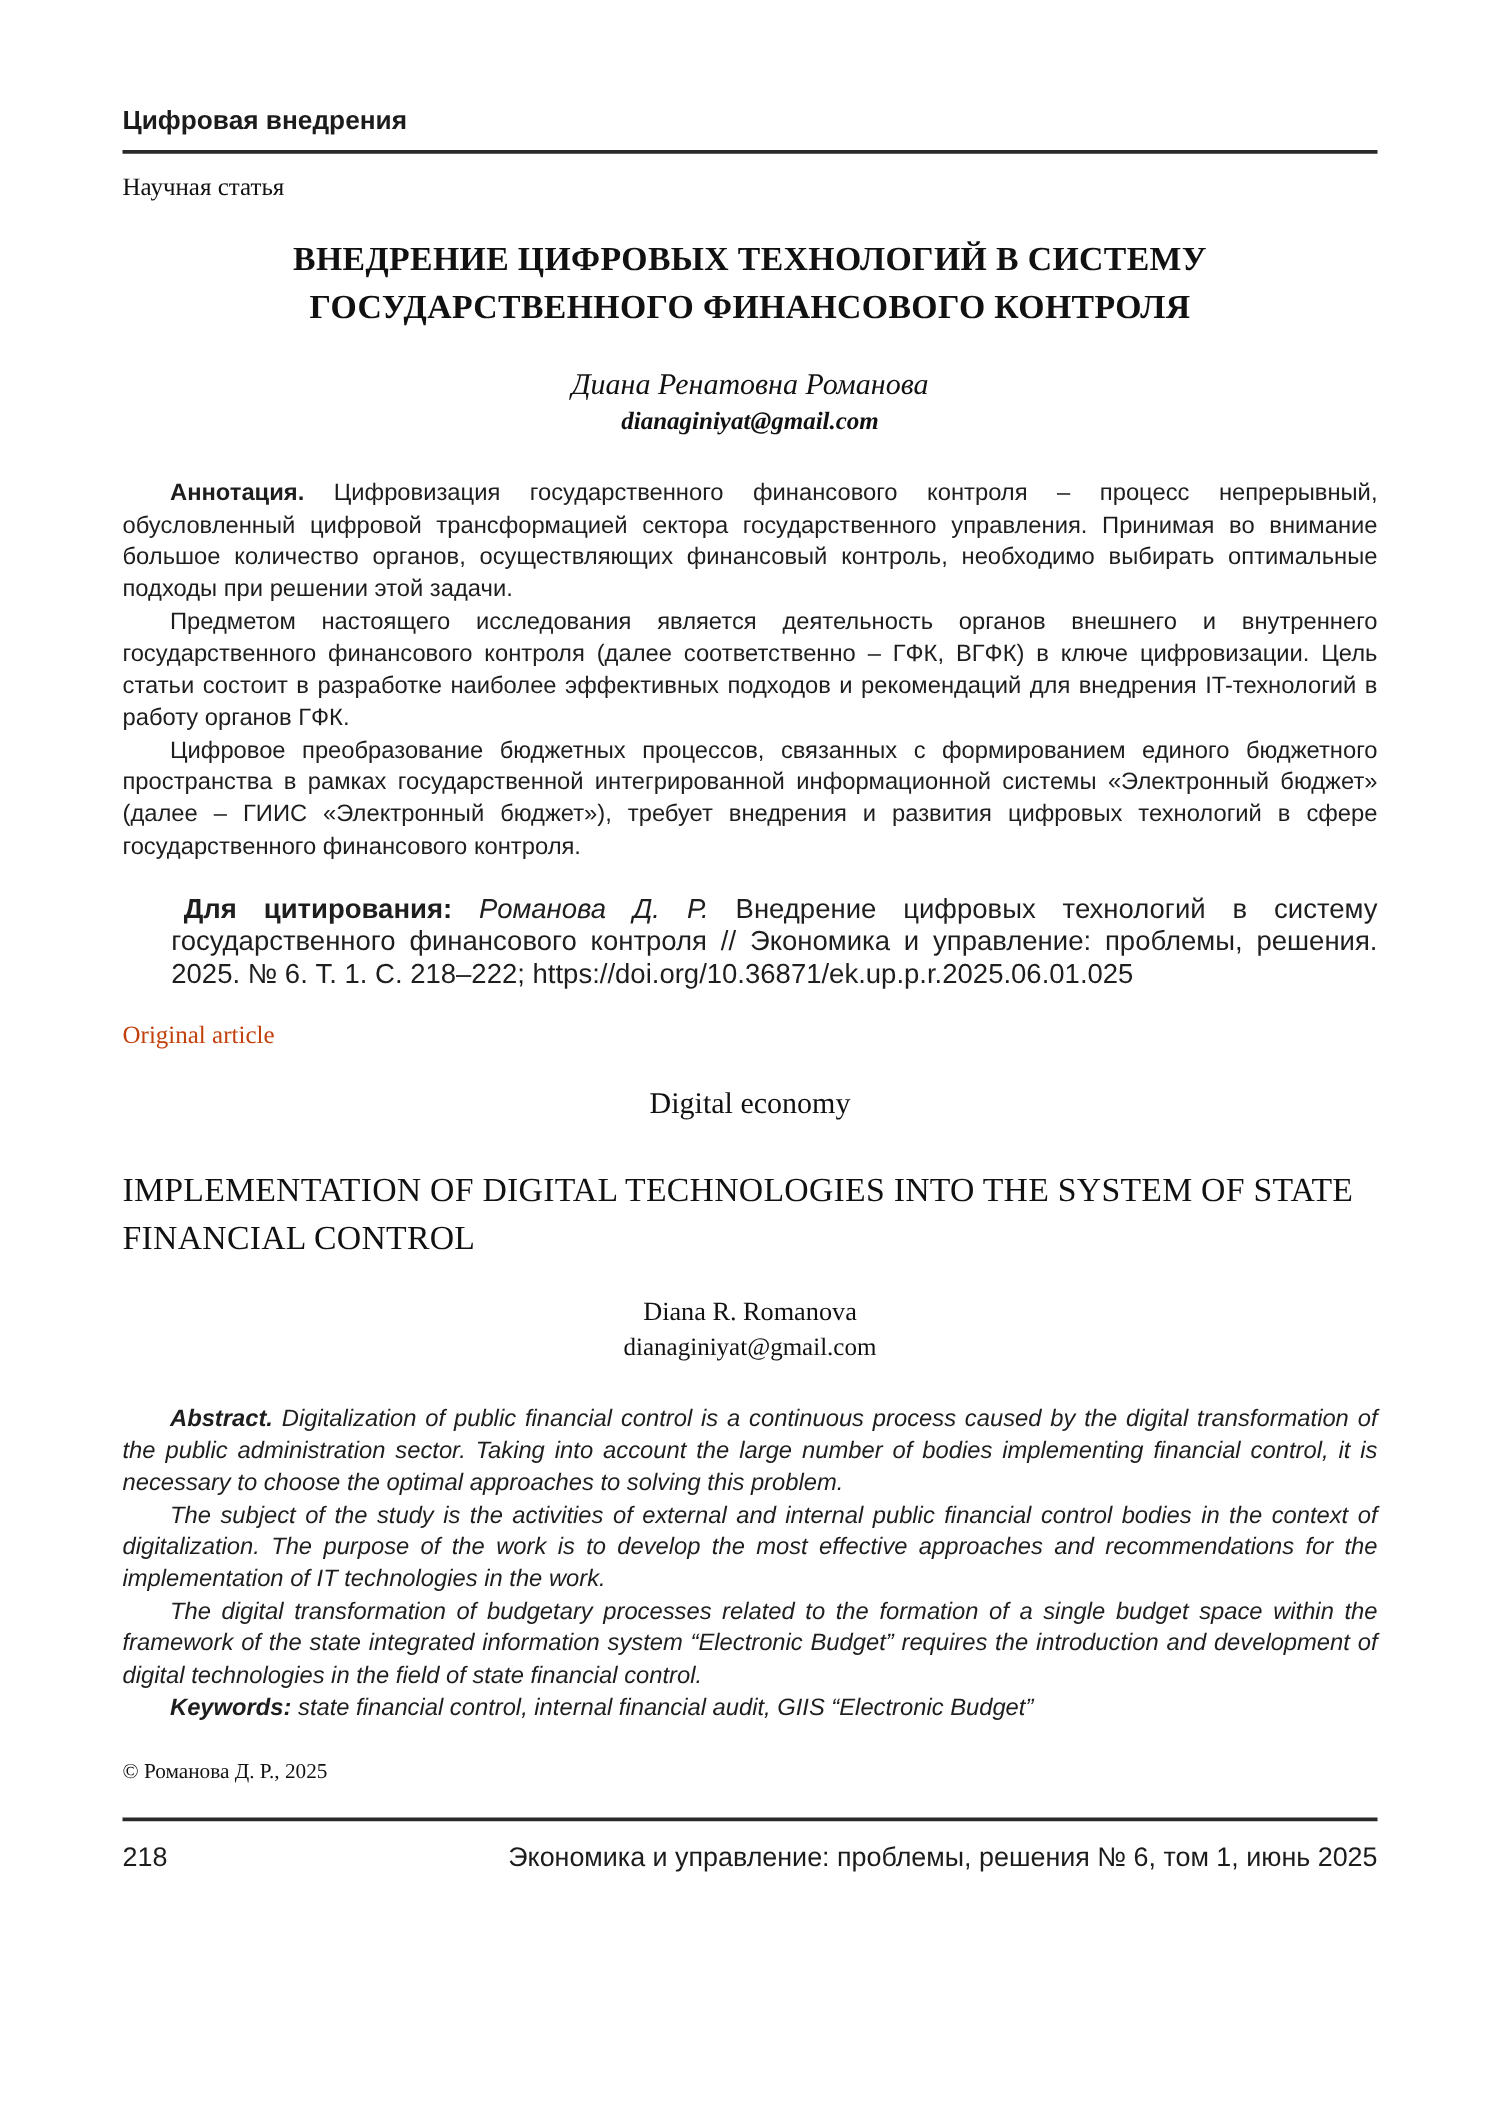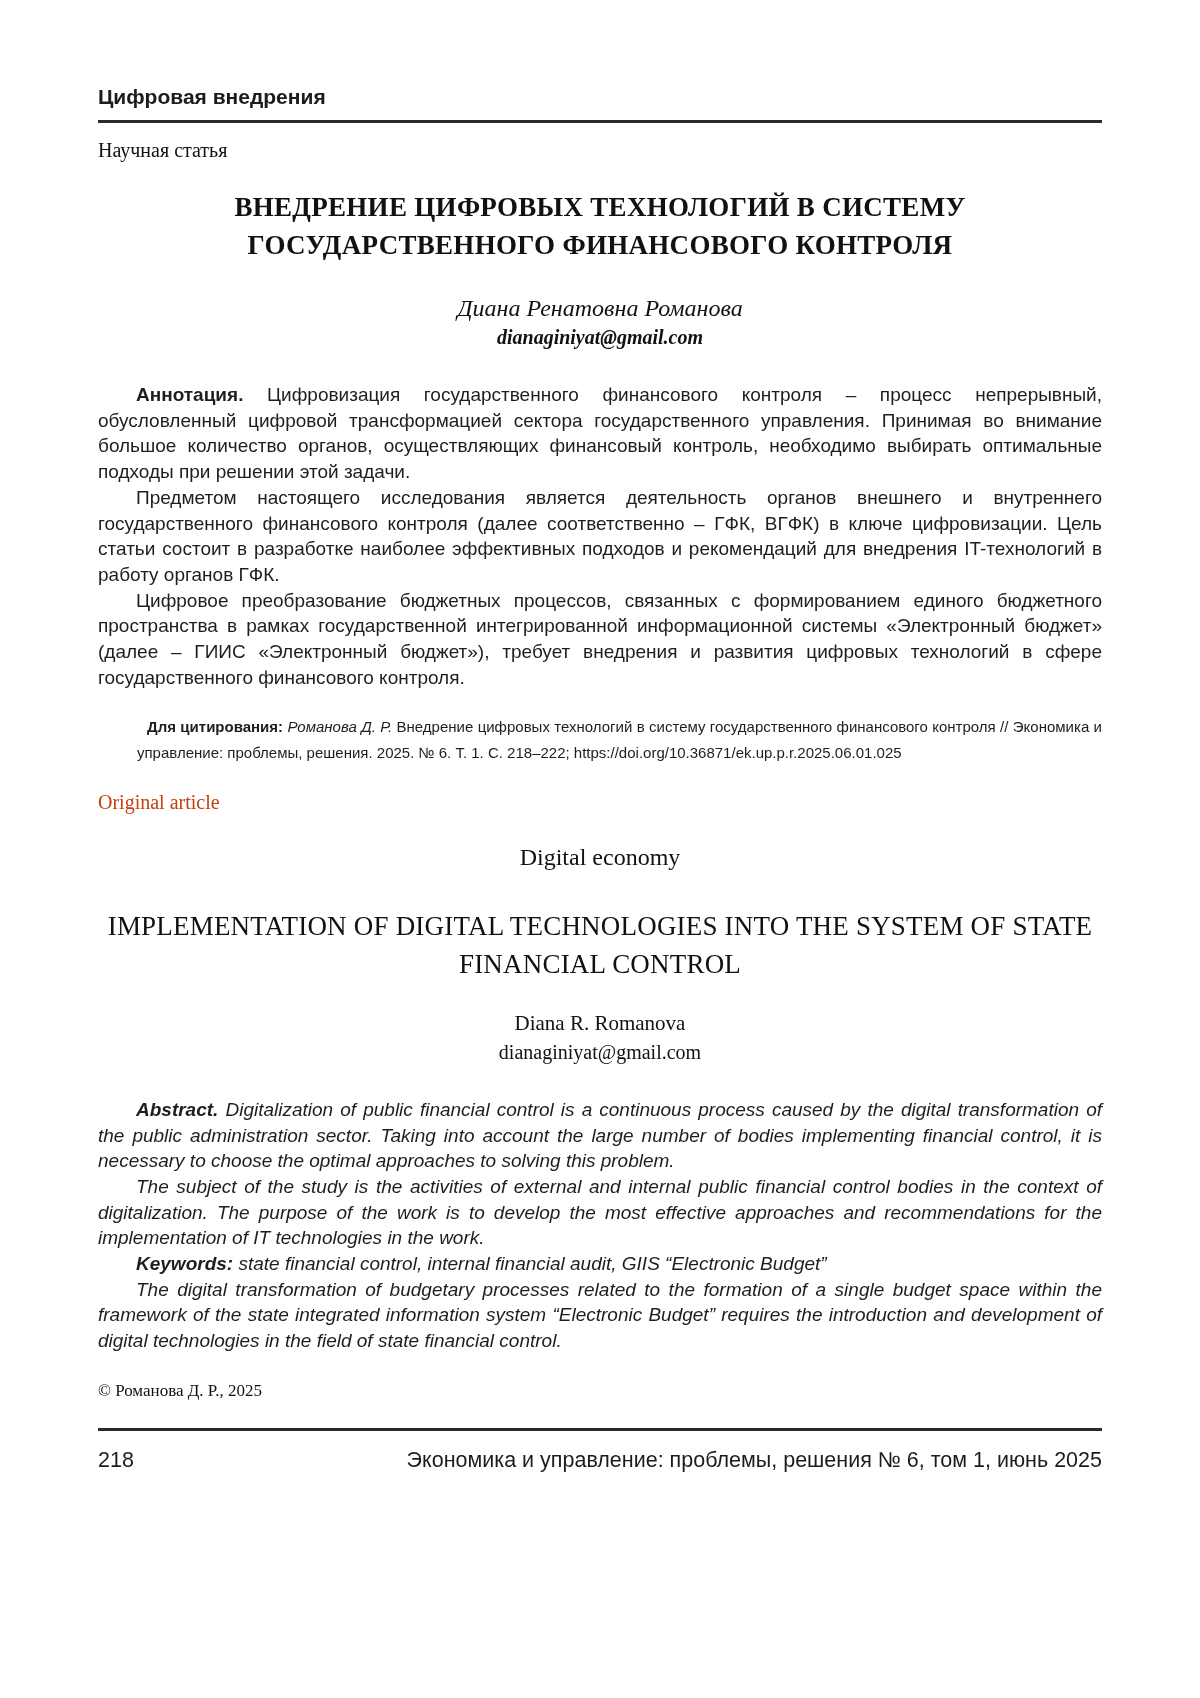--- a/index.html
+++ b/index.html
@@ -74,21 +74,21 @@
     color: #1e1e1e;
   }
   .abstract-ru p { text-indent: 38px; }
   .lbl { font-weight: bold; }
 
   
   .citation {
     margin-top: 24px;
     margin-left: 39px;
     font-family: "Liberation Sans", sans-serif;
-    font-size: 15px;
+    font-size: 22px;
     line-height: 25.7px;
     text-align: justify;
     text-indent: 10px;
     color: #1e1e1e;
   }
   .citation .cite-author { font-style: italic; }
 
   
   .original-article {
     margin-top: 23px;
@@ -100,21 +100,20 @@
   .section-en {
     margin-top: 27px;
     text-align: center;
     font-family: "Liberation Serif", serif;
     font-size: 24px;
     line-height: 30px;
     color: #111;
   }
   .title-en {
     margin-top: 35px;
-    text-align: center;
     font-family: "Liberation Serif", serif;
     font-size: 27px;
     font-weight: normal;
     line-height: 38px;
     letter-spacing: 0.2px;
     color: #111;
   }
   .author-block-en {
     margin-top: 26px;
     text-align: center;
@@ -196,22 +195,22 @@
   <div class="title-en">IMPLEMENTATION OF DIGITAL TECHNOLOGIES INTO THE SYSTEM OF STATE FINANCIAL CONTROL</div>
 
   <div class="author-block-en">
     <div class="author-en">Diana R. Romanova</div>
     <div class="email-en">dianaginiyat@gmail.com</div>
   </div>
 
   <div class="abstract-en">
     <p><span class="lbl">Abstract.</span> <span>Digitalization of public financial control is a continuous process caused by the digital transformation of the public administration sector. Taking into account the large number of bodies implementing financial control, it is necessary to choose the optimal approaches to solving this problem.</span></p>
     <p>The subject of the study is the activities of external and internal public financial control bodies in the context of digitalization. The purpose of the work is to develop the most effective approaches and recommendations for the implementation of IT technologies in the work.</p>
+    <p>The digital transformation of budgetary processes related to the formation of a single budget space within the framework of the state integrated information system “Electronic Budget” requires the introduction and development of digital technologies in the field of state financial control.</p>
     <p><span class="lbl">Keywords:</span> <span>state financial control, internal financial audit, GIIS “Electronic Budget”</span></p>
-    <p>The digital transformation of budgetary processes related to the formation of a single budget space within the framework of the state integrated information system “Electronic Budget” requires the introduction and development of digital technologies in the field of state financial control.</p>
   </div>
 
   <div class="copyright">© Романова Д. Р., 2025</div>
 
   <hr class="rule-footer">
 
   <div class="footer-row">
     <span>218</span>
     <span>Экономика и управление: проблемы, решения № 6, том 1, июнь 2025</span>
   </div>

